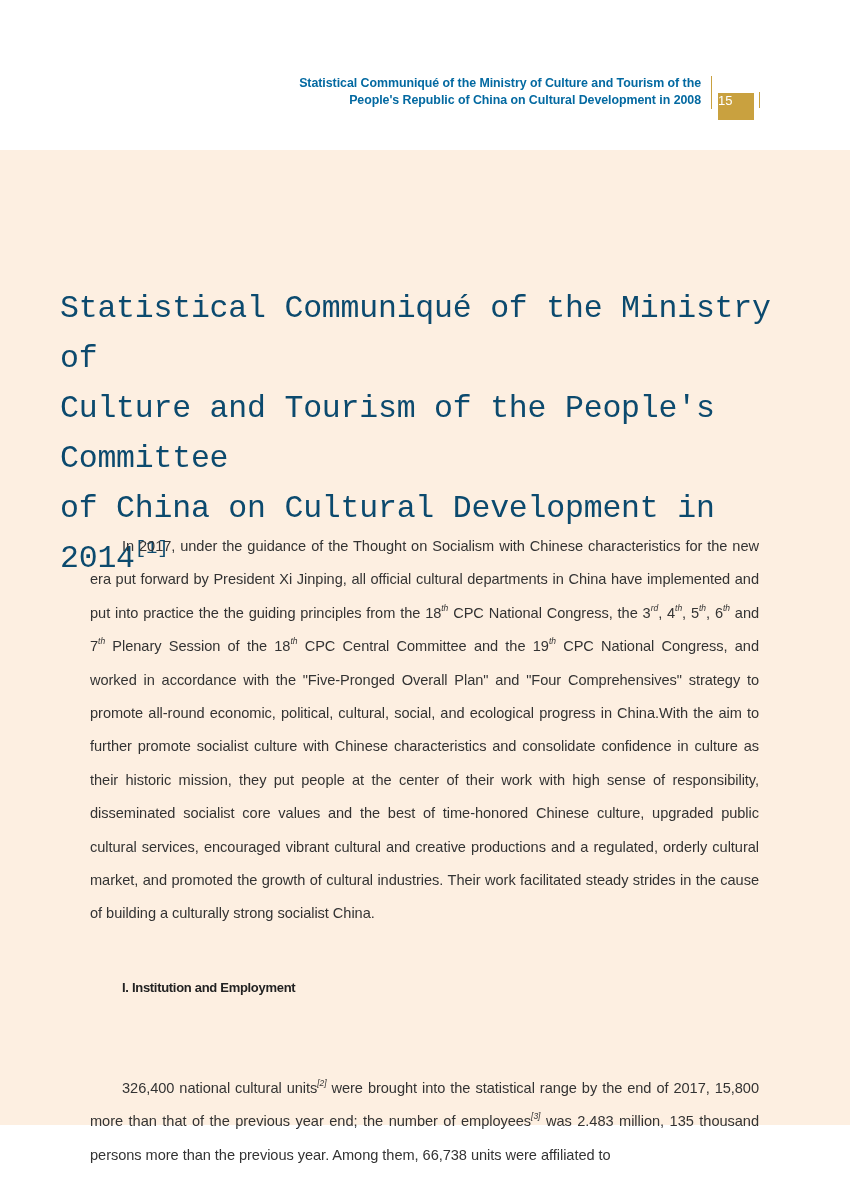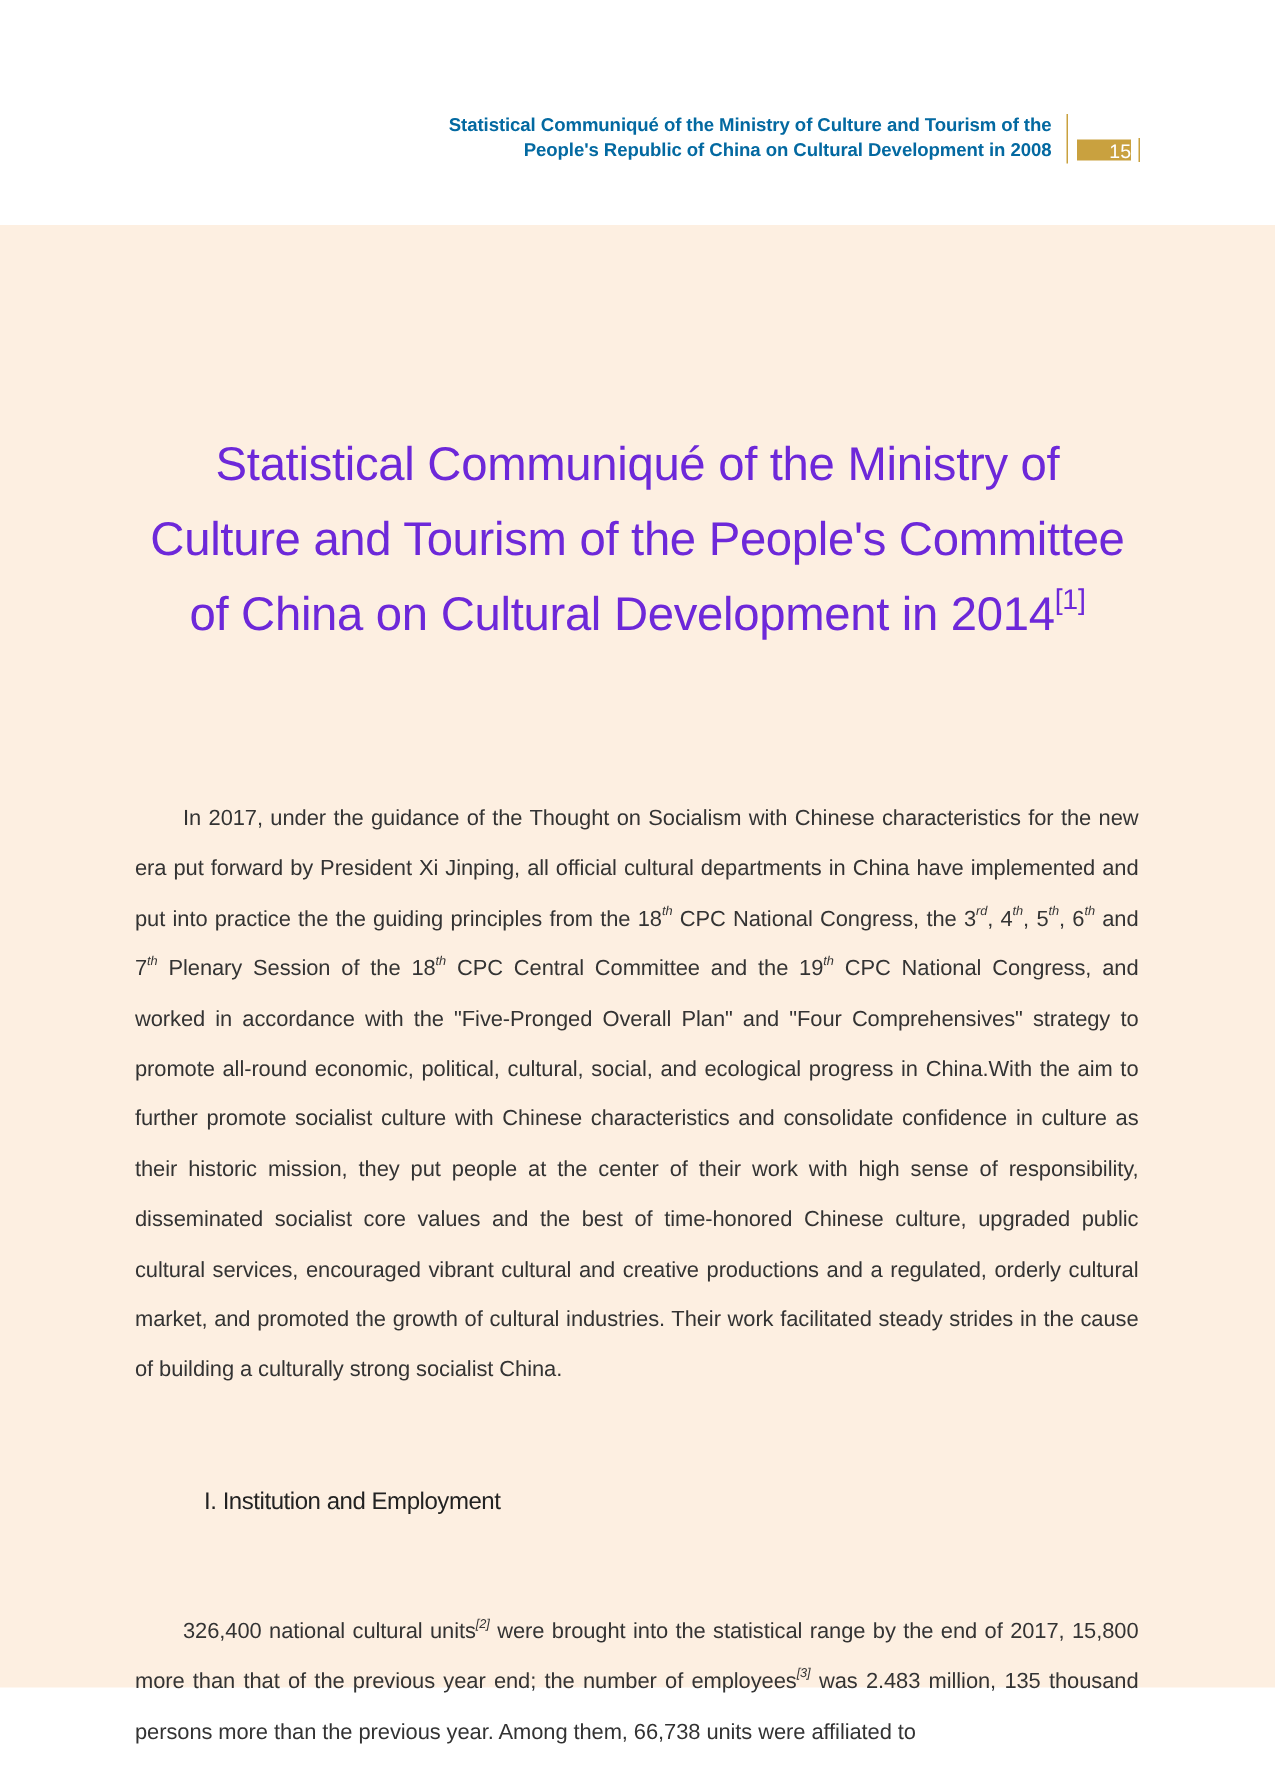--- a/index.html
+++ b/index.html
@@ -39,26 +39,26 @@
       top: 2px;
       width: 1px;
       height: 33px;
       background: #c9a13f;
     }
     .running-header .page-num {
       position: absolute;
       left: 718px;
       top: 19px;
       width: 36px;
-      height: 14px;
+      height: 27px;
       background: #c9a13f;
       color: #ffffff;
       font-size: 13px;
       line-height: 15px;
-      text-align: right;
+      text-align: left;
     }
     .running-header .rule-right {
       position: absolute;
       left: 759px;
       top: 18px;
       width: 1px;
       height: 16px;
       background: #c9a13f;
     }
 
@@ -69,27 +69,27 @@
       width: 850px;
       height: 975px;
       background: #fdefe1;
     }
 
     .doc-title {
       position: absolute;
       top: 284px;
       left: 60px;
       width: 730px;
-      text-align: center;
       font-size: 31.5px;
       line-height: 50px;
-      color: #6d28d9;
+      color: #0c4a6e;
       font-weight: normal;
       margin: 0;
       letter-spacing: -0.2px;
+      font-family: Liberation Mono, monospace;
     }
     .doc-title sup {
       font-size: 19px;
       vertical-align: 14px;
       line-height: 0;
     }
 
     .body-text {
       position: absolute;
       left: 90px;
@@ -108,25 +108,25 @@
       font-size: 8.5px;
       vertical-align: 7px;
       line-height: 0;
       font-style: italic;
     }
 
     .section-heading {
       position: absolute;
       left: 122px;
       top: 979px;
-      font-size: 16px;
+      font-size: 13px;
       line-height: 18px;
-      font-weight: normal;
+      font-weight: bold;
       color: #222;
-      margin: 14px;
+      margin: 0;
       letter-spacing: -0.3px;
     }
   </style>
 </head>
 <body>
 
 <div class="running-header">
   <div class="header-text">
     <div>Statistical Communiqué of the Ministry of Culture and Tourism of the</div>
     <div>People's Republic of China on Cultural Development in 2008</div>

